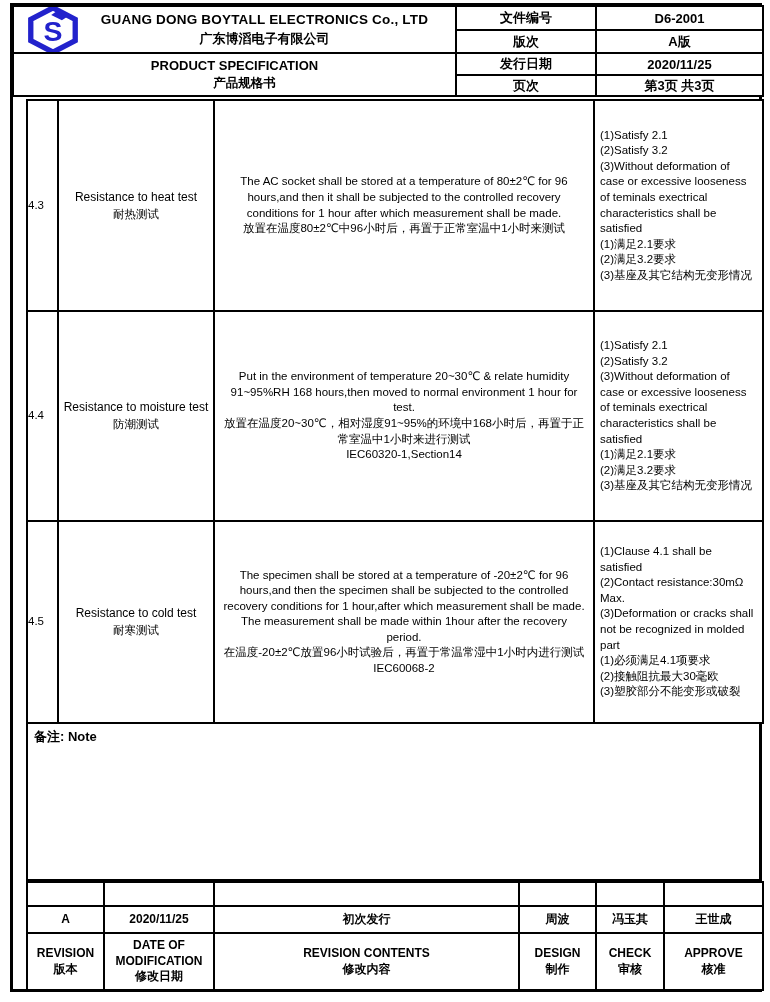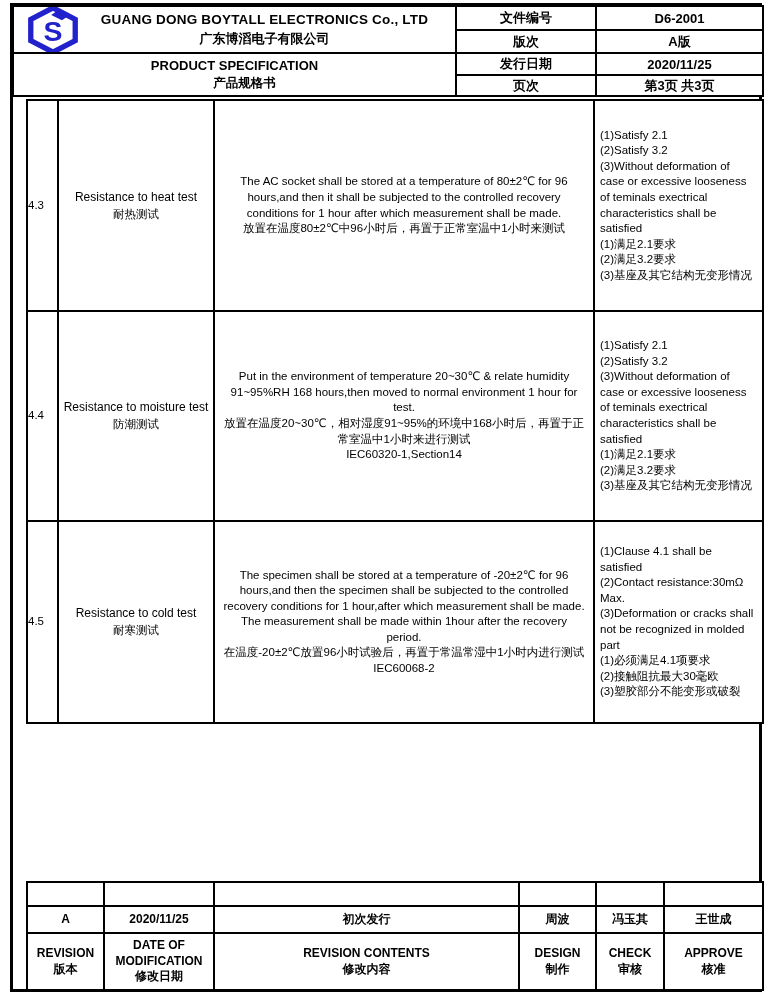--- a/index.html
+++ b/index.html
@@ -155,20 +155,23 @@
       <td class="cell-req">(1)Clause 4.1 shall be satisfied
 (2)Contact resistance:30mΩ Max.
 (3)Deformation or cracks shall not be recognized in molded part
 (1)必须满足4.1项要求
 (2)接触阻抗最大30毫欧
 (3)塑胶部分不能变形或破裂</td>
     </tr>
   </tbody>
     </table>
 
+  <div class="note">
+    <span class="note-label">备注: Note</span>
+  </div>
 
   <table class="rev">
     <colgroup>
         <col style="width:77px">
         <col style="width:110px">
         <col style="width:305px">
         <col style="width:77px">
         <col style="width:68px">
         <col style="width:99px">
       </colgroup>

